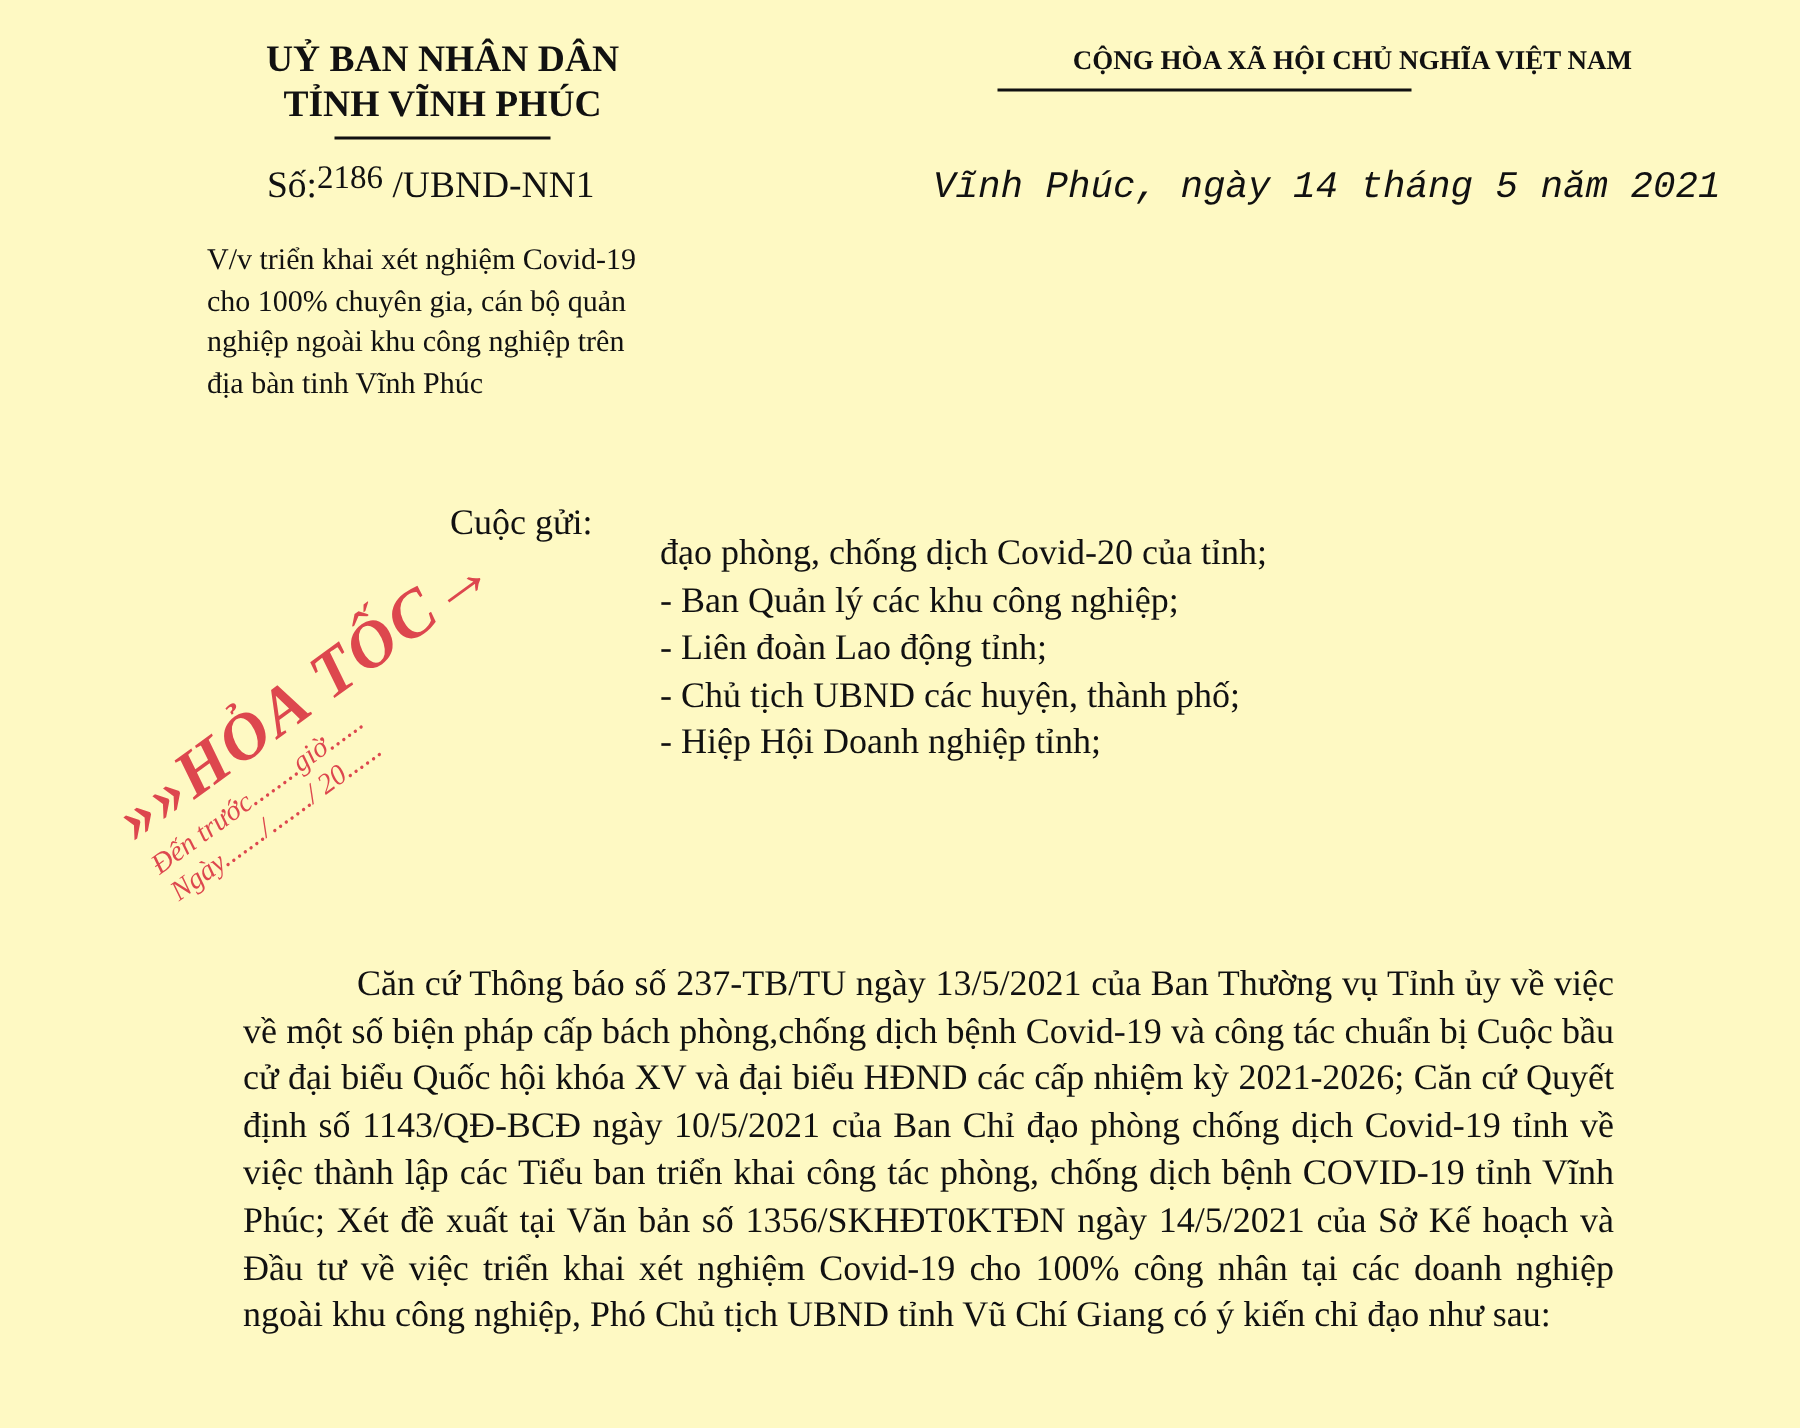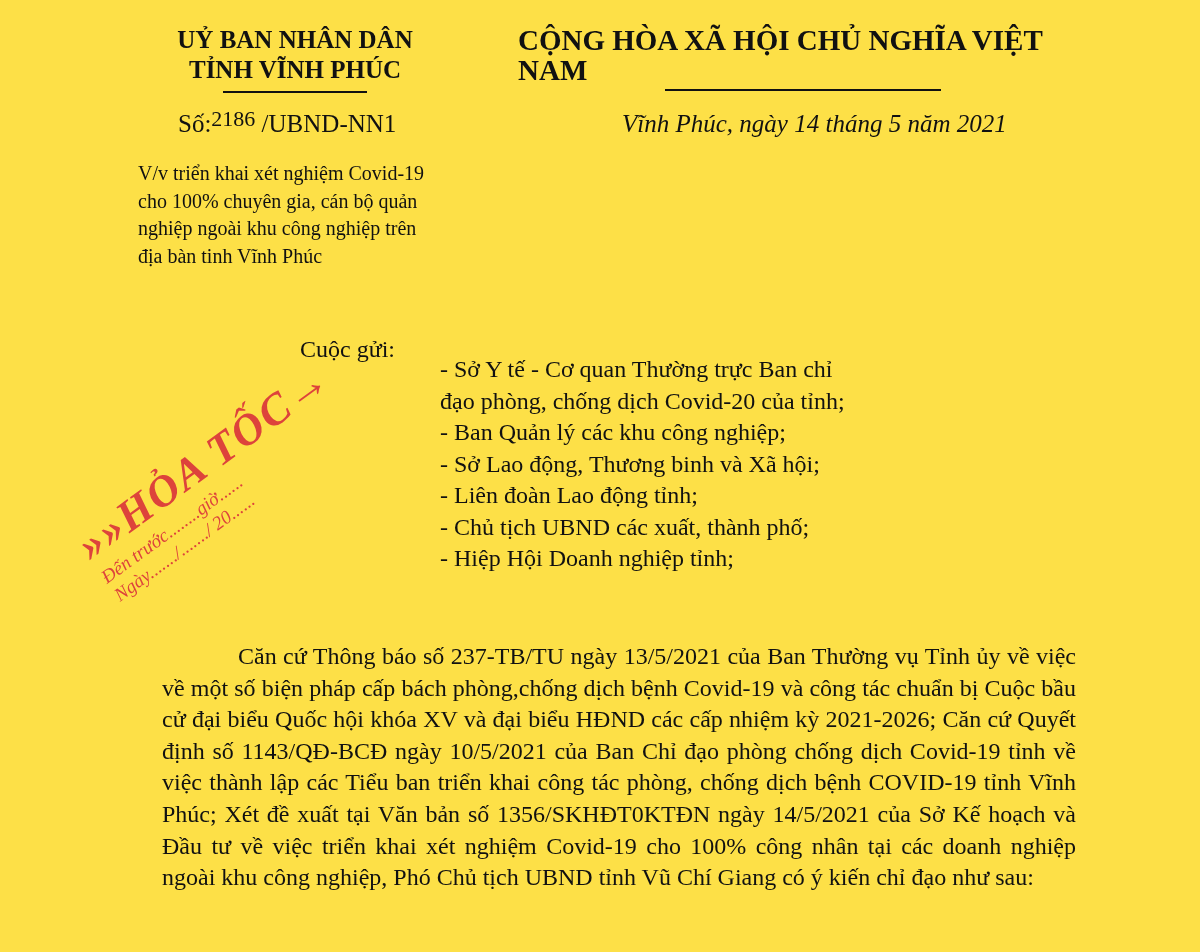--- a/index.html
+++ b/index.html
@@ -1,24 +1,24 @@
 <!DOCTYPE html>
 <html><head>
 <meta charset="utf-8">
 <style>
   html,body{margin:0;padding:0;}
   body{width:1200px;height:952px;background:#fff;overflow:hidden;position:relative;font-family:"Liberation Serif","DejaVu Serif",serif;color:#111;}
-  .page{position:absolute;left:0;top:0;width:1200px;height:952px;background:#fde047;}
+  .page{position:absolute;left:0;top:0;width:1200px;height:952px;background:#fef9c3;}
   .hdr-left{position:absolute;left:150px;top:25px;width:290px;text-align:center;font-weight:bold;font-size:25px;line-height:30px;}
   .hdr-left .rule{width:144px;height:2px;background:#111;margin:6px auto 0;}
-  .hdr-right{position:absolute;left:518px;top:25px;width:570px;text-align:left;font-weight:bold;font-size:29px;line-height:30px;}
+  .hdr-right{position:absolute;left:518px;top:25px;width:570px;text-align:right;font-weight:bold;font-size:18px;line-height:30px;}
   .hdr-right .rule{width:276px;height:2px;background:#111;margin:4px auto 0;}
   .so{position:absolute;left:178px;top:110px;font-size:25px;}
   .so .num{font-size:22px;position:relative;top:-6px;}
-  .date{position:absolute;left:622px;top:110px;font-size:25px;font-style:italic;}
+  .date{position:absolute;left:622px;top:110px;font-size:25px;font-style:italic;font-family:Liberation Mono, monospace;}
   .subject{position:absolute;left:138px;top:160px;width:380px;text-align:left;font-size:20px;line-height:27.5px;}
   .kinhgui{position:absolute;left:300px;top:336px;font-size:24px;}
   .recipients{position:absolute;left:440px;top:354px;font-size:24px;line-height:31.5px;}
   .recipients div{white-space:nowrap;}
   .body{position:absolute;left:162px;top:641px;width:914px;font-size:24px;line-height:31.6px;text-align:justify;}
   .body .indent{display:inline-block;width:76px;}
   .stamp{position:absolute;left:95px;top:520px;transform:rotate(-36deg);transform-origin:left center;color:#d8283a;font-family:"Liberation Serif",serif;}
   .stamp .title{font-size:44px;font-weight:bold;font-style:italic;letter-spacing:2px;white-space:nowrap;opacity:.85;}
   .stamp .line{font-size:19px;font-style:italic;white-space:nowrap;opacity:.85;line-height:22px;}
 </style>
@@ -47,26 +47,24 @@
   <div class="subject">
     <div>V/v triển khai xét nghiệm Covid-19</div>
     <div>cho 100% chuyên gia, cán bộ quản</div>
     <div>nghiệp ngoài khu công nghiệp trên</div>
     <div>địa bàn tinh Vĩnh Phúc</div>
   </div>
 
   <div class="kinhgui">Cuộc gửi:</div>
 
   <div class="recipients">
-    <div>- Sở Y tế - Cơ quan Thường trực Ban chỉ</div>
     <div>đạo phòng, chống dịch Covid-20 của tỉnh;</div>
     <div>- Ban Quản lý các khu công nghiệp;</div>
-    <div>- Sở Lao động, Thương binh và Xã hội;</div>
     <div>- Liên đoàn Lao động tỉnh;</div>
-    <div>- Chủ tịch UBND các xuất, thành phố;</div>
+    <div>- Chủ tịch UBND các huyện, thành phố;</div>
     <div>- Hiệp Hội Doanh nghiệp tỉnh;</div>
   </div>
 
   <div class="stamp">
     <div class="title"><span>»»</span><span>HỎA TỐC</span><span>→</span></div>
     <div class="line">Đến trước........giờ......</div>
     <div class="line">Ngày......./......./ 20......</div>
   </div>
 
   <div class="body"><span class="indent"></span><span>Căn cứ Thông báo số 237-TB/TU ngày 13/5/2021 của Ban Thường vụ Tỉnh ủy về việc về một số biện pháp cấp bách phòng,chống dịch bệnh Covid-19 và công tác chuẩn bị Cuộc bầu cử đại biểu Quốc hội khóa XV và đại biểu HĐND các cấp nhiệm kỳ 2021-2026; Căn cứ Quyết định số 1143/QĐ-BCĐ ngày 10/5/2021 của Ban Chỉ đạo phòng chống dịch Covid-19 tỉnh về việc thành lập các Tiểu ban triển khai công tác phòng, chống dịch bệnh COVID-19 tỉnh Vĩnh Phúc; Xét đề xuất tại Văn bản số 1356/SKHĐT0KTĐN ngày 14/5/2021 của Sở Kế hoạch và Đầu tư về việc triển khai xét nghiệm Covid-19 cho 100% công nhân tại các doanh nghiệp ngoài khu công nghiệp, Phó Chủ tịch UBND tỉnh Vũ Chí Giang có ý kiến chỉ đạo như sau:</span></div>

